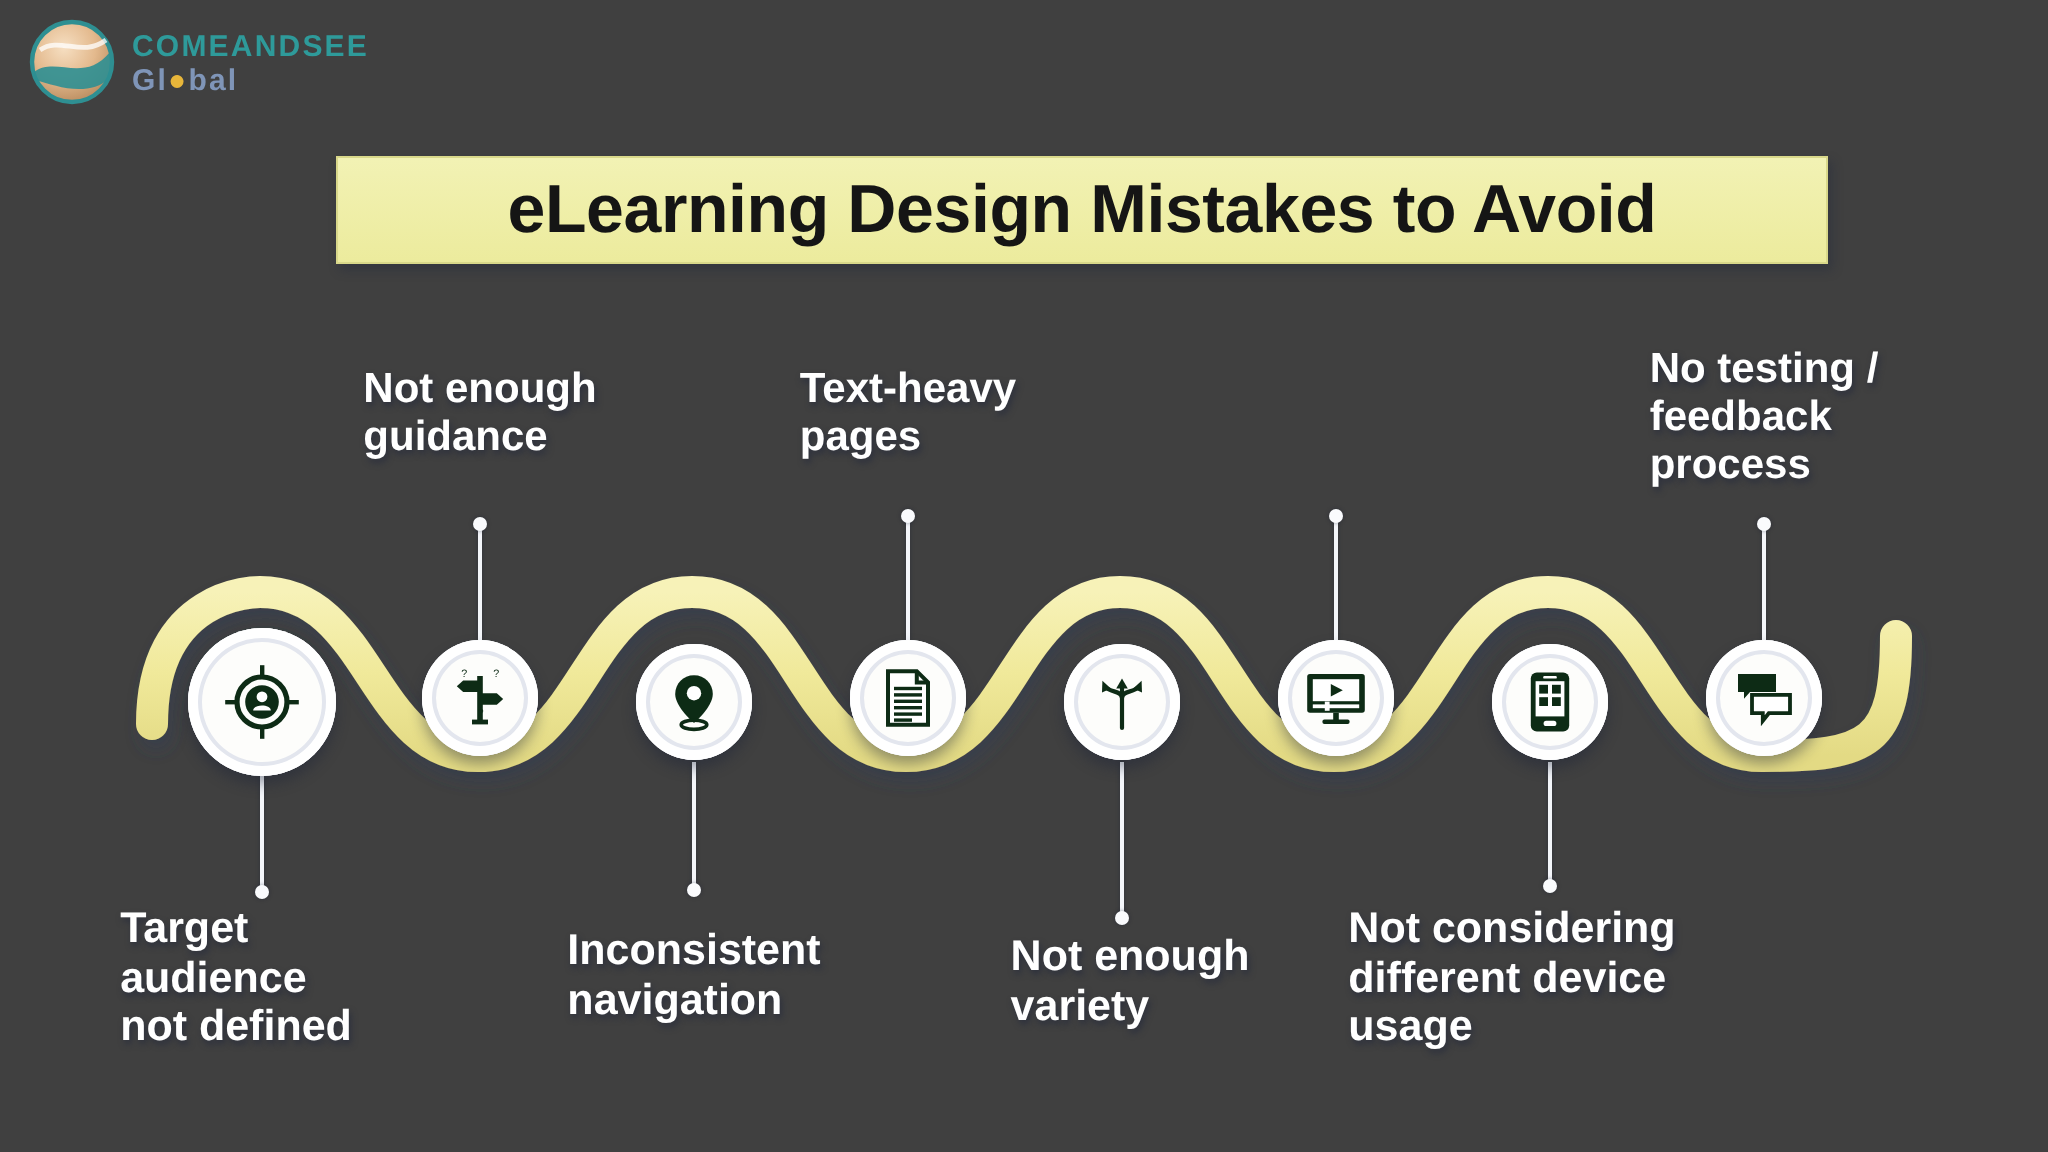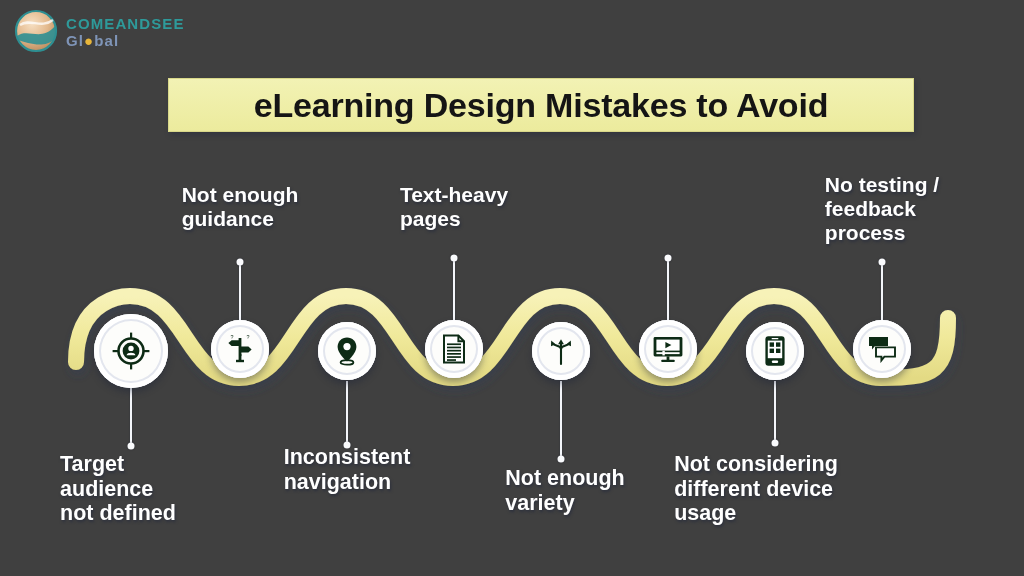--- a/index.html
+++ b/index.html
@@ -316,21 +316,21 @@
 guidance</div>
   <div class="label" style="left:454px; top:183px;">Text-heavy
 pages</div>
   <div class="label" style="left:840px; top:173px;margin-left:42px;">No testing /
 feedback
 process</div>
 
   <div class="label bottom" style="left:118px; top:452px;">Target
 audience
 not defined</div>
-  <div class="label bottom" style="left:347px; top:445px;">Inconsistent
+  <div class="label bottom" style="left:347px; top:463px;">Inconsistent
 navigation</div>
   <div class="label bottom" style="left:565px; top:466px;">Not enough
 variety</div>
   <div class="label bottom" style="left:756px; top:452px;">Not considering
 different device
 usage</div>
 
 </div>
 
 </body></html>

